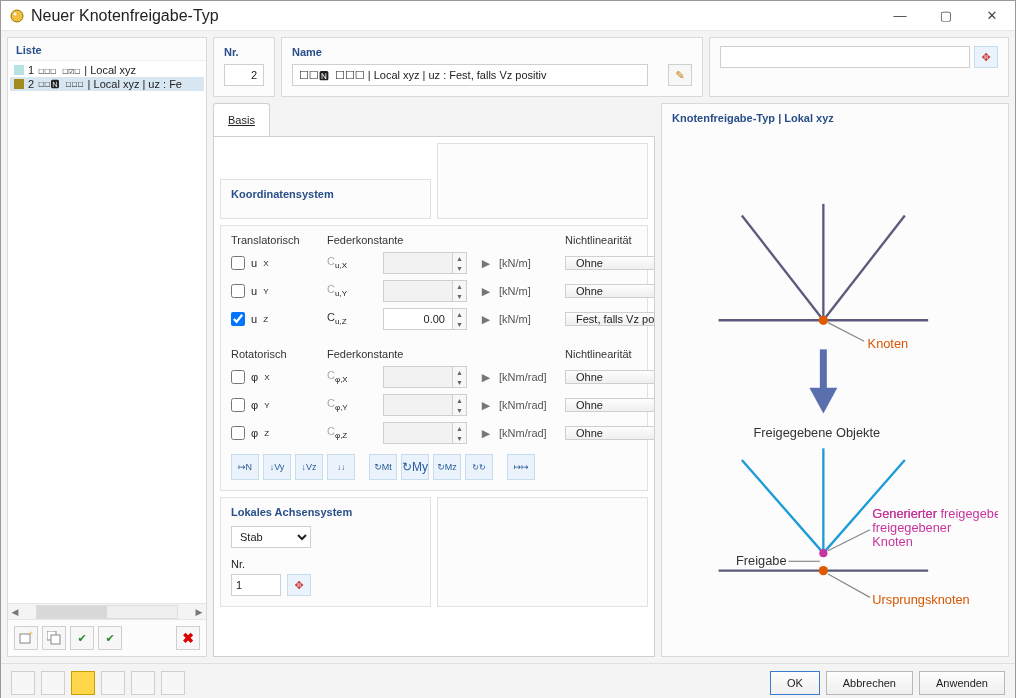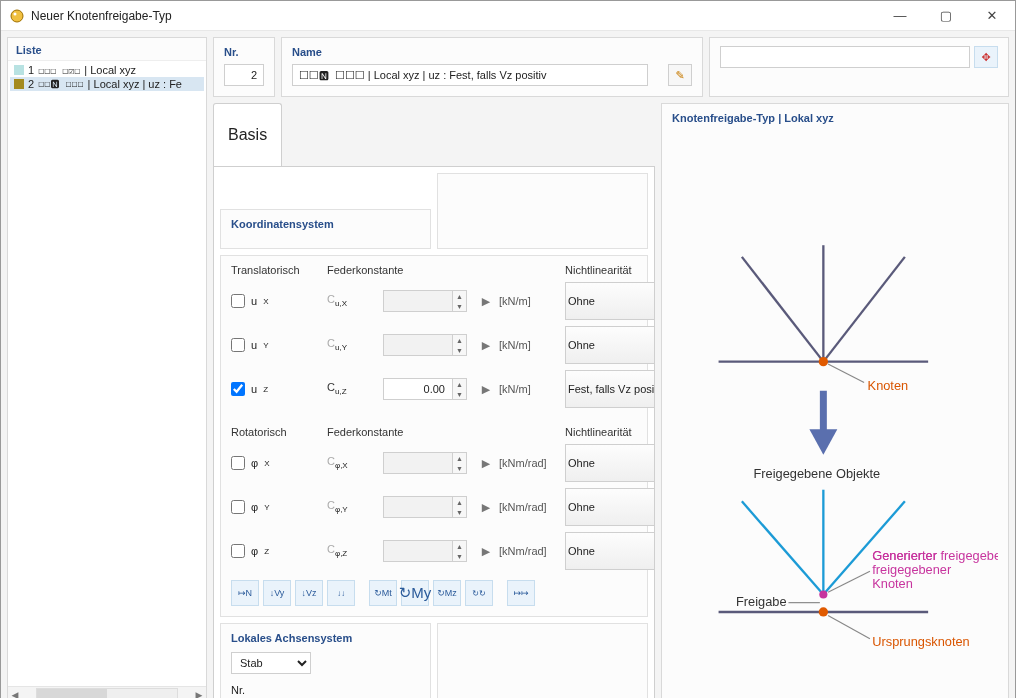--- a/index.html
+++ b/index.html
@@ -1,20 +1,20 @@
 <!DOCTYPE html>
 <html><head>
 <meta charset="utf-8">
 <style>
 *{box-sizing:border-box;margin:0;padding:0;font-family:"Segoe UI",Tahoma,sans-serif;font-size:11px;color:#222;}
 body{background:#f0f0f0;width:1016px;height:698px;overflow:hidden;}
 .window{width:1016px;height:698px;background:#fff;border:1px solid #999;display:flex;flex-direction:column;}
 .titlebar{height:30px;background:#fff;display:flex;align-items:center;padding:0 0 0 8px;border-bottom:1px solid #e8e8e8;}
 .titlebar .icon{width:16px;height:16px;margin-right:6px;}
-.titlebar .title{flex:1;font-size:12px;}
+.titlebar .title{flex:1;font-size:16px;}
 .titlebar .winbtn{width:46px;height:30px;display:flex;align-items:center;justify-content:center;font-size:13px;color:#444;}
 .clientarea{flex:1;display:flex;flex-direction:column;background:#f4f4f4;}
 .upper{flex:1;display:flex;padding:6px;gap:6px;min-height:0;}
 .leftpanel{width:200px;display:flex;flex-direction:column;background:#fcfcfc;border:1px solid #d9d9d9;}
 .groupbox{background:#fcfcfc;border:1px solid #d9d9d9;padding:8px 10px 10px 10px;}
 .groupbox>.caption{font-weight:bold;color:#284e8a;font-size:11px;margin-bottom:6px;}
 .leftpanel .caption{padding:6px 8px 4px 8px;font-weight:bold;color:#284e8a;}
 .listbox{flex:1;overflow:auto;background:#fff;border-top:1px solid #eee;padding:2px;position:relative;}
 .listrow{display:flex;align-items:center;gap:4px;padding:1px 4px;white-space:nowrap;}
 .listrow.sel{background:#d8e6f2;}
@@ -28,38 +28,38 @@
 .namebox{flex:1;}
 .namebox .field{display:flex;align-items:center;gap:20px;}
 .namebox input{flex:1;height:22px;border:1px solid #cfcfcf;padding:0 6px;background:#fff;}
 .assignbox{width:300px;}
 .assignbox .field{display:flex;align-items:center;gap:4px;}
 .assignbox input{flex:1;height:22px;border:1px solid #cfcfcf;background:#fff;}
 .iconbtn{width:24px;height:22px;border:1px solid #cfcfcf;background:#f7f7f7;display:flex;align-items:center;justify-content:center;}
 .mainpanel{flex:1;display:flex;gap:6px;min-height:0;}
 .centercol{flex:1;display:flex;flex-direction:column;min-width:0;}
 .tabs{display:flex;}
-.tab{padding:22px 14px;border:1px solid #cfcfcf;border-bottom:none;background:#fcfcfc;border-radius:3px 3px 0 0;font-size:16px;}
+.tab{padding:10px 14px;border:1px solid #cfcfcf;border-bottom:none;background:#fcfcfc;border-radius:3px 3px 0 0;font-size:11px;text-decoration:underline;}
 .tab.active{background:#fff;}
 .tabbody{flex:1;background:#fff;border:1px solid #cfcfcf;padding:6px;display:flex;flex-direction:column;gap:6px;overflow:auto;}
 .section{border:1px solid #e1e1e1;padding:8px 10px 10px 10px;background:#fcfcfc;}
 .section .caption{font-weight:bold;color:#284e8a;margin-bottom:8px;}
 .row{display:flex;align-items:center;gap:6px;}
 select,.combo{height:22px;border:1px solid #cfcfcf;background:#fff;padding:0 4px;}
 .cond-table{display:grid;grid-template-columns:90px 50px 90px 14px 60px 110px;row-gap:6px;column-gap:6px;align-items:center;}
 .cond-head{font-weight:normal;color:#333;}
 .chk{width:14px;height:14px;}
 .spin{display:flex;align-items:center;}
 .spin input{width:70px;height:22px;border:1px solid #cfcfcf;text-align:right;padding-right:7px;background:#fff;}
 .spin.disabled input{background:#f2f2f2;color:#999;}
 .spinbtns{width:14px;height:22px;border:1px solid #cfcfcf;border-left:none;background:#f7f7f7;display:flex;flex-direction:column;}
 .spinbtns div{flex:1;display:flex;align-items:center;justify-content:center;font-size:7px;color:#666;}
 .arrowbtn{width:14px;height:22px;display:flex;align-items:center;justify-content:center;color:#777;}
 .unit{color:#555;}
-.nlcombo{width:108px;height:38px;border:1px solid #cfcfcf;background:linear-gradient(#fdfdfd,#efefef);display:flex;align-items:center;justify-content:space-between;padding:0 2px;}
+.nlcombo{width:108px;height:14px;border:1px solid #cfcfcf;background:linear-gradient(#fdfdfd,#efefef);display:flex;align-items:center;justify-content:space-between;padding:0 10px;}
 .nlcombo .dd{font-size:9px;color:#555;}
 .iconrow{display:flex;gap:4px;margin-top:10px;}
 .iconrow .tbtn{width:28px;height:26px;background:#eaf3fb;border:1px solid #c7ddee;}
 .previewcol{width:348px;display:flex;flex-direction:column;}
 .previewcol .groupbox{flex:1;display:flex;flex-direction:column;}
 .previewsvg{flex:1;margin-top:4px;}
 .footer{height:38px;background:#f4f4f4;border-top:1px solid #e0e0e0;display:flex;align-items:center;padding:0 10px;gap:6px;}
 .footer .spacer{flex:1;}
 .dlgbtn{height:24px;padding:0 16px;border:1px solid #b8b8b8;background:linear-gradient(#fdfdfd,#efefef);}
 .dlgbtn.default{border:1px solid #3b7bd1;}
@@ -295,21 +295,21 @@
                       <span style="font-size:9px;color:#2a5a9a">↓Vz</span>
                     </div>
                   <div class="tbtn">
                       <span style="font-size:8px;color:#2a5a9a">↓↓</span>
                     </div>
                   <div style="width:6px"></div>
                   <div class="tbtn">
                       <span style="font-size:9px;color:#2a5a9a">↻Mt</span>
                     </div>
                   <div class="tbtn">
-                      <span style="font-size:15px;color:#2a5a9a">↻My</span>
+                      <span style="font-size:12px;color:#2a5a9a">↻My</span>
                     </div>
                   <div class="tbtn">
                       <span style="font-size:9px;color:#2a5a9a">↻Mz</span>
                     </div>
                   <div class="tbtn">
                       <span style="font-size:8px;color:#2a5a9a">↻↻</span>
                     </div>
                   <div style="width:6px"></div>
                   <div class="tbtn">
                       <span style="font-size:9px;color:#2a5a9a">↦↦</span>

